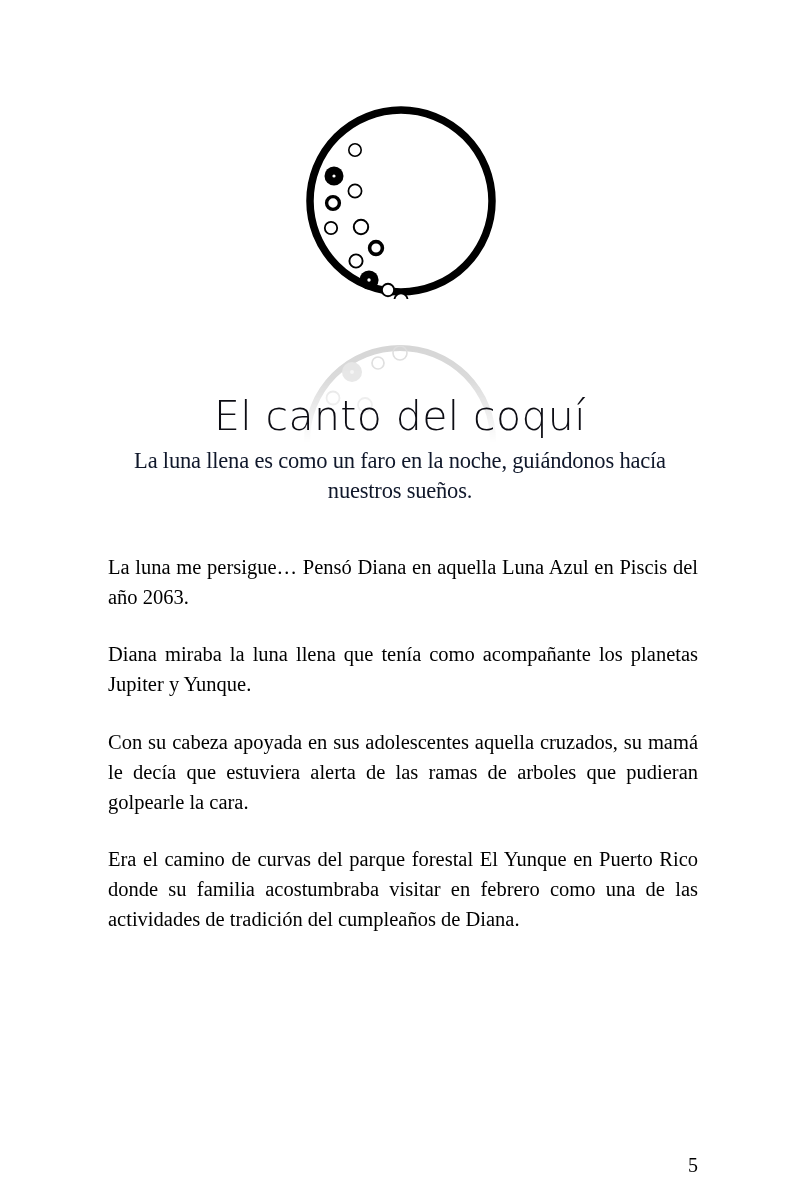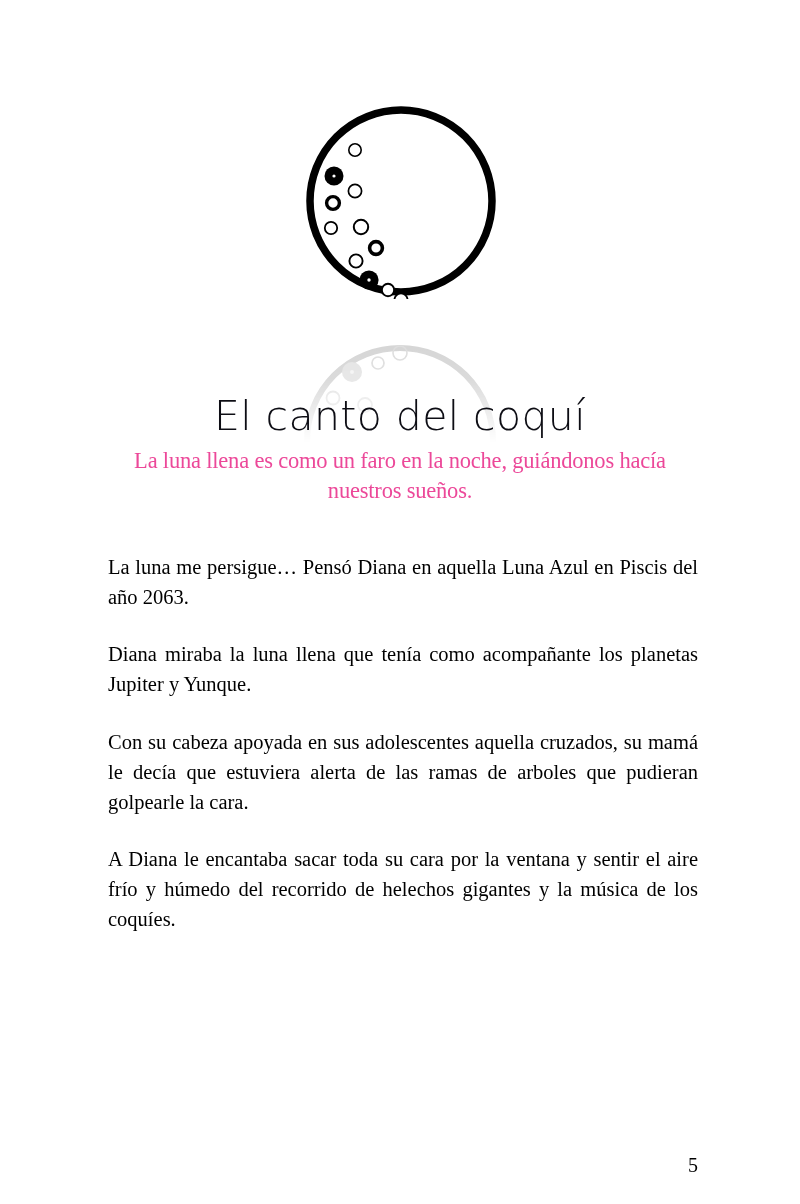--- a/index.html
+++ b/index.html
@@ -59,21 +59,21 @@
     letter-spacing: 0.4px;
     line-height: 1.0;
     color: #0d0d14;
     margin: 0;
     white-space: nowrap;
   }
   .subtitle {
     font-family: "Liberation Serif", "DejaVu Serif", serif;
     font-size: 22.5px;
     line-height: 1.32;
-    color: #ec4899;
+    color: #0f172a;
     margin: 9px auto 0;
     width: 600px;
     letter-spacing: -0.2px;
   }
 
   
   .body-text {
     position: absolute;
     left: 108px;
     top: 552px;
@@ -154,18 +154,18 @@
     <div class="subtitle">
       <span>La luna llena es como un faro en la noche, guiándonos</span>
       <span>hacía nuestros sueños.</span>
     </div>
   </div>
 
   <div class="body-text">
     <p>La luna me persigue… Pensó Diana en aquella Luna Azul en Piscis del año 2063.</p>
     <p>Diana miraba la luna llena que tenía como acompañante los planetas Jupiter y Yunque.</p>
     <p>Con su cabeza apoyada en sus adolescentes aquella cruzados, su mamá le decía que estuviera alerta de las ramas de arboles que pudieran golpearle la cara.</p>
-    <p>A Diana le encantaba sacar toda su cara por la ventana y sentir el aire frío y húmedo del recorrido de helechos gigantes y la música de los coquíes.</p>
+    <p>Era el camino de curvas del parque forestal El Yunque en Puerto Rico donde su familia acostumbraba visitar en febrero como una de las actividades de tradición del cumpleaños de Diana.</p>
   </div>
 
   <div class="page-number">5</div>
 
 </div>
 
 </body></html>

